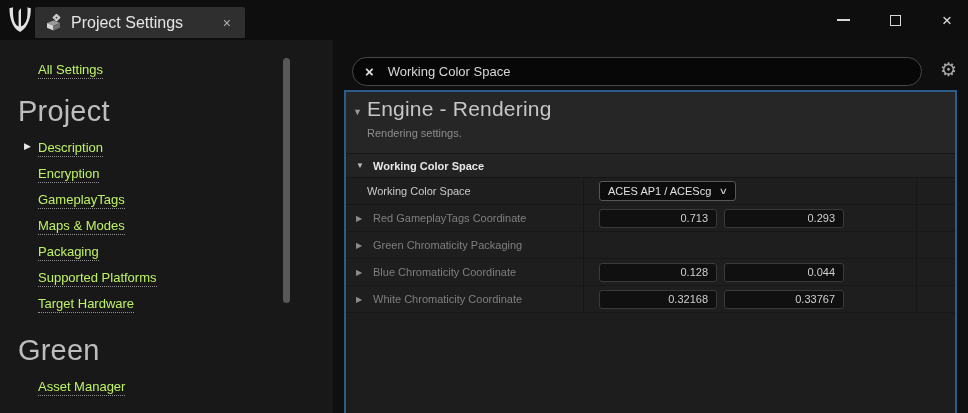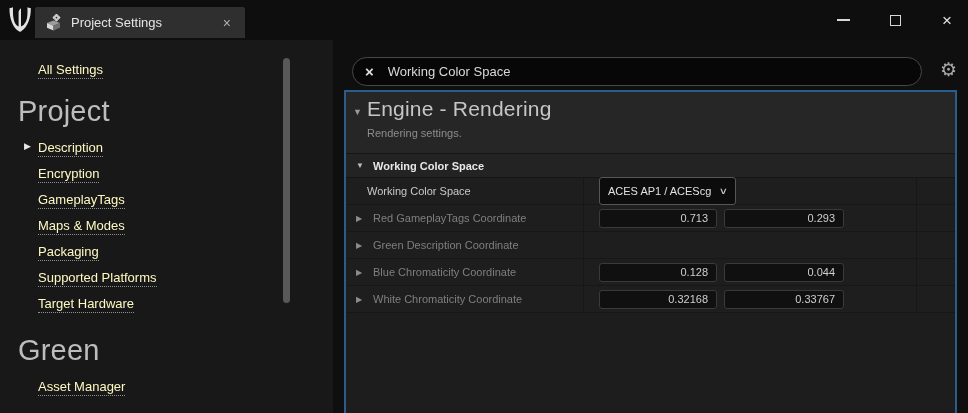--- a/index.html
+++ b/index.html
@@ -6,32 +6,32 @@
   html,body { width:968px; height:413px; overflow:hidden; background:#0d0d0d;
     font-family:"Liberation Sans", sans-serif; -webkit-font-smoothing:antialiased; }
   #window { position:relative; width:968px; height:413px; background:#0d0d0d; }
 
   
   #titlebar { position:absolute; top:0; left:0; right:0; height:40px; background:#0e0e0e; }
   #ue-logo { position:absolute; left:8px; top:7px; width:24px; height:26px; }
   .tab { position:absolute; left:35px; top:7px; height:31px; width:210px; background:#2f2f2f;
     border-radius:2px 2px 0 0; display:flex; align-items:center; padding:0 10px; }
   .tab-icon { width:17px; height:17px; margin-right:9px; flex:0 0 auto; }
-  .tab-label { color:#e4e4e4; font-size:13px; flex:1; }
+  .tab-label { color:#e4e4e4; font-size:16px; flex:1; }
   .tab-close { color:#b0b0b0; font-size:14px; cursor:pointer; padding:0 4px; }
   .win-controls { position:absolute; right:8px; top:0; height:40px; display:flex; align-items:center; gap:26px; }
   .win-btn { width:26px; height:26px; display:flex; align-items:center; justify-content:center; color:#d8d8d8; }
   .win-min-glyph { display:block; width:13px; height:0; border-top:2px solid #d8d8d8; }
   .win-max-glyph { display:block; width:11px; height:11px; border:1.5px solid #d8d8d8; }
   .win-close-glyph { font-size:17px; line-height:1; color:#e0e0e0; }
 
   
   #sidebar { position:absolute; top:40px; left:0; width:333px; bottom:0; background:#181818; overflow:hidden; }
   .side-inner { padding:18px 0 0 18px; }
-  .side-link { display:inline-block; color:#fef9c3; font-size:13px; line-height:17px;
+  .side-link { display:inline-block; color:#bef264; font-size:13px; line-height:17px;
     border-bottom:1px dotted #8f8f8f; cursor:pointer; }
   .all-settings-wrap { margin:2px 0 16px 20px; }
   .side-heading { font-size:29px; color:#bdbdbd; letter-spacing:.2px; margin:6px 0 10px 0; }
   .side-item { position:relative; margin-left:20px; height:26px; }
   .sel-caret { position:absolute; left:-14px; top:3px; font-size:9px; color:#e8e8e8; }
   #side-scrollbar { position:absolute; right:43px; top:18px; width:7px; height:245px;
     background:#585858; border-radius:3.5px; }
 
   
   #main { position:absolute; top:40px; left:333px; width:635px; bottom:0; background:#0f0f0f; }
@@ -61,21 +61,21 @@
   .prow { height:27px; display:flex; align-items:center; border-bottom:1px solid #171717; background:#1e1e1e; }
   .label-cell { width:238px; flex:0 0 238px; height:100%; display:flex; align-items:center;
     border-right:1px solid #171717; position:relative; }
   .row-caret { position:absolute; left:10px; font-size:8px; color:#8d8d8d; }
   .row-label { margin-left:21px; font-size:11px; color:#c9c9c9; }
   .row-label.dim { margin-left:27px; color:#7f7f7f; }
   .value-cell { flex:1; display:flex; align-items:center; padding-left:15px; gap:7px; height:100%; }
   .num-input { width:118px; height:19px; background:#101010; border:1px solid #3a3a3a; border-radius:3px;
     color:#cfcfcf; font-size:11px; padding:0 8px; font-family:"Liberation Sans", sans-serif; outline:none;text-align:right; }
   .num-input.second { width:120px; }
-  .dropdown { min-width:137px; height:28px; background:#0c0c0c; border:1px solid #565656; border-radius:3px;
+  .dropdown { min-width:137px; height:20px; background:#0c0c0c; border:1px solid #565656; border-radius:3px;
     display:inline-flex; align-items:center; justify-content:space-between; padding:0 8px; cursor:pointer; }
   .dd-value { font-size:11px; color:#e0e0e0; margin-right:8px; }
   .dd-chevron { font-size:9px; color:#cccccc; transform:scaleX(1.4); }
   #reset-col-divider { position:absolute; right:38px; top:0; bottom:0; width:1px; background:#171717; }
 </style>
 </head>
 <body>
 
 <div id="window">
 
@@ -194,21 +194,21 @@
           </div>
           <div class="value-cell">
             <input class="num-input" readonly="" value="0.713" style="">
             <input class="num-input second" readonly="" value="0.293" style="">
           </div>
         </div>
 
         <div class="prow">
           <div class="label-cell">
             <span class="row-caret">▶</span>
-            <span class="row-label dim">Green Description Coordinate</span>
+            <span class="row-label dim">Green Chromaticity Packaging</span>
           </div>
         </div>
 
         <div class="prow">
           <div class="label-cell">
             <span class="row-caret">▶</span>
             <span class="row-label dim">Blue Chromaticity Coordinate</span>
           </div>
           <div class="value-cell">
             <input class="num-input" readonly="" value="0.128" style="">

